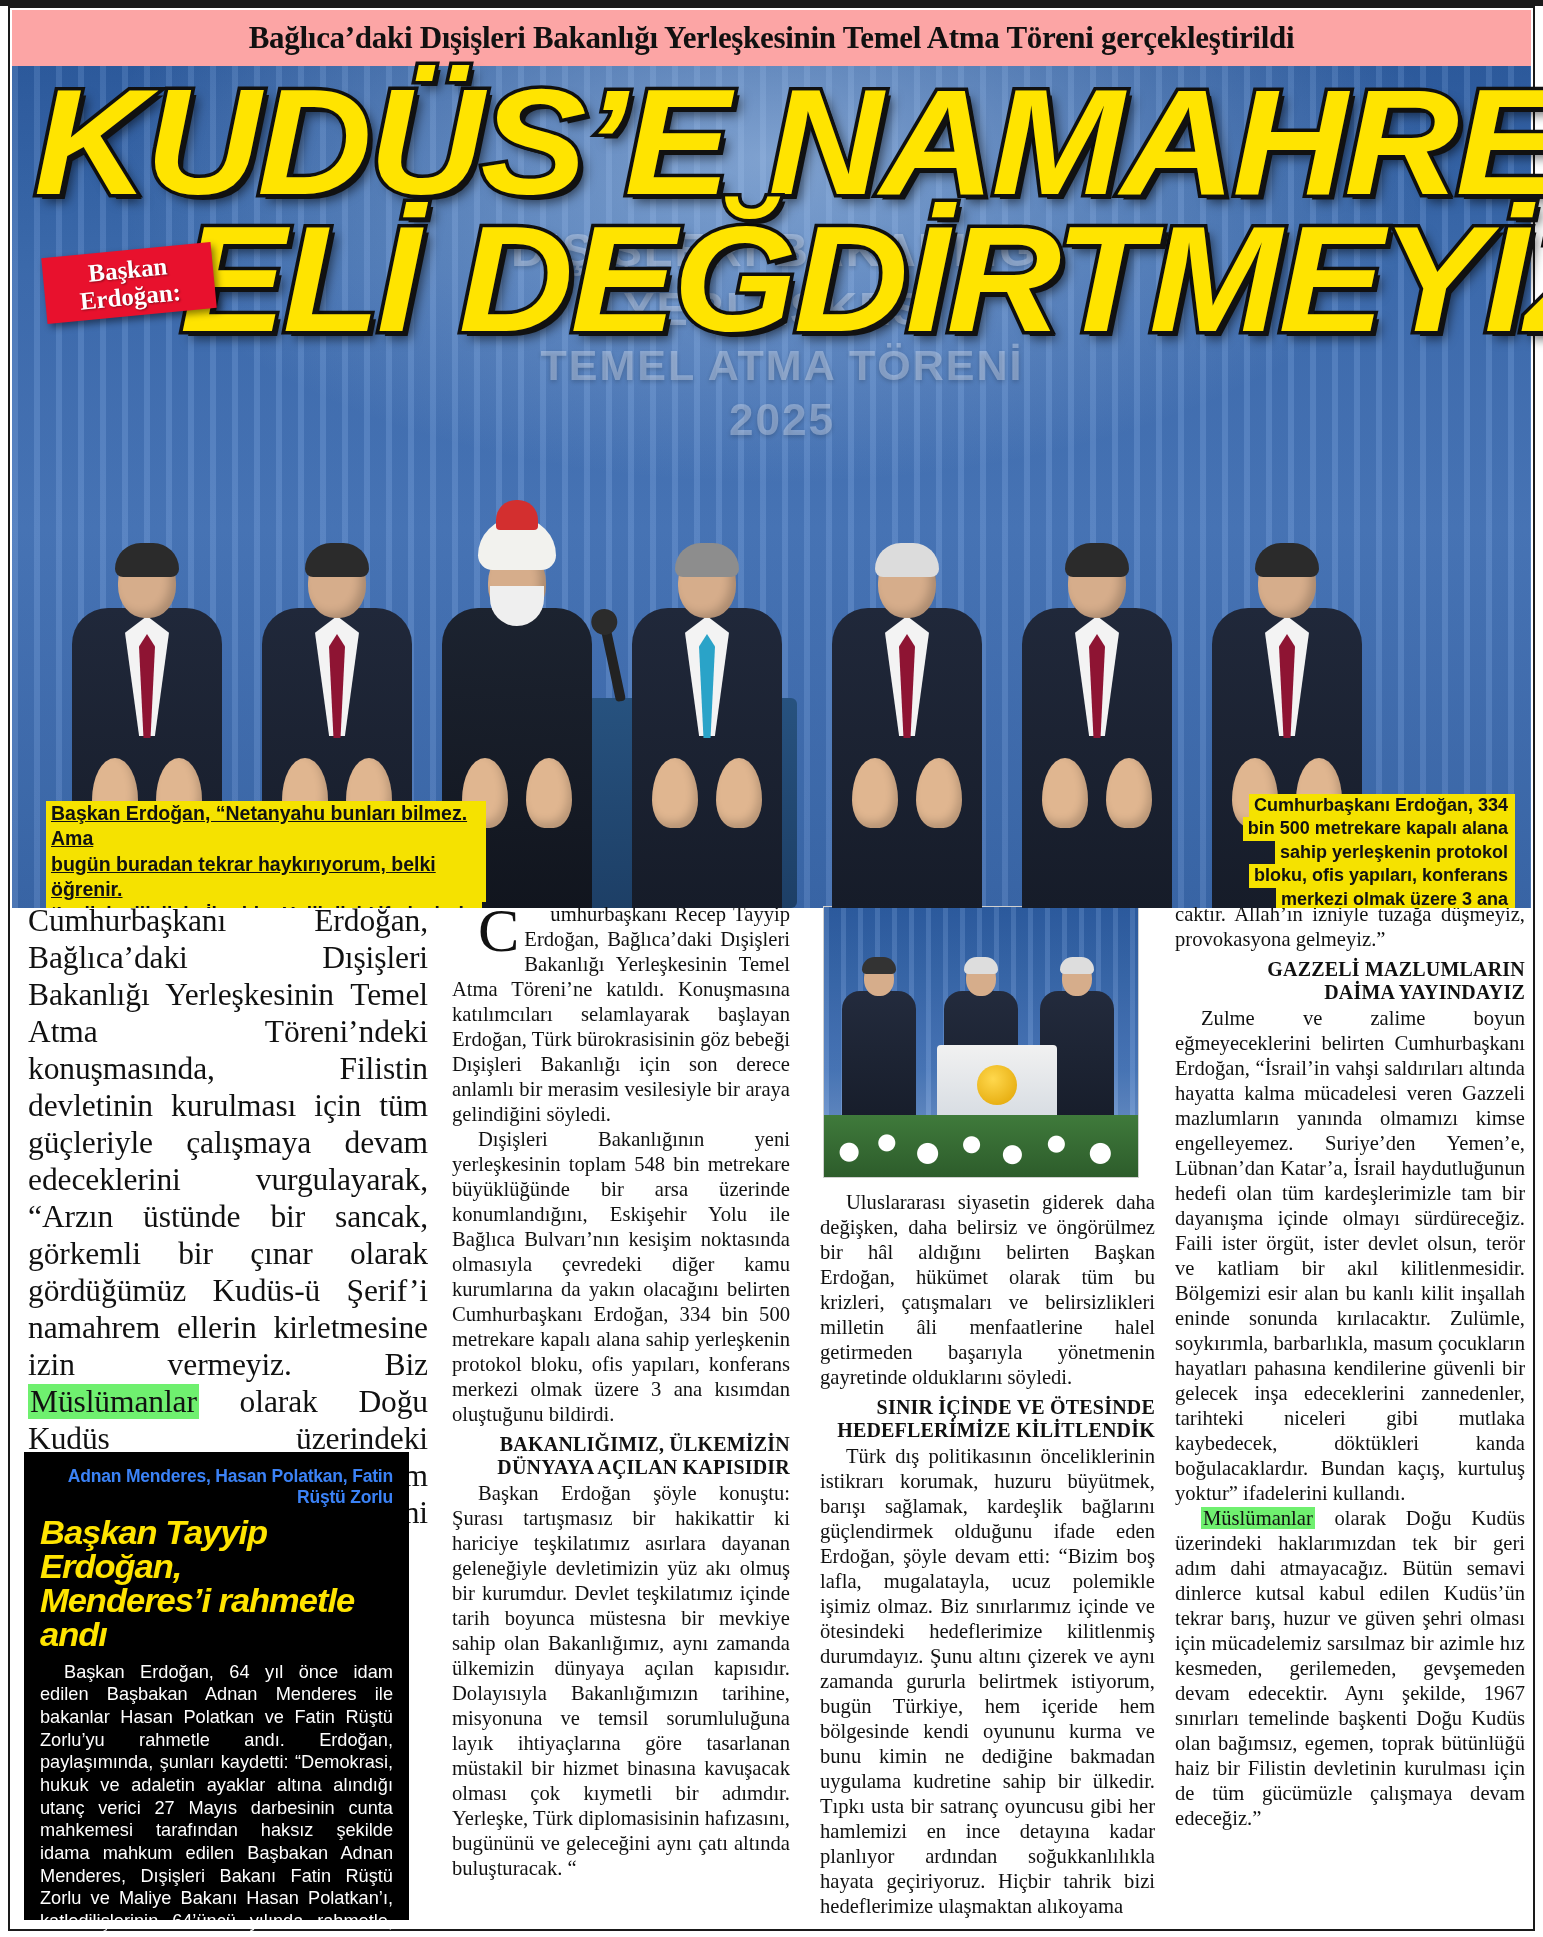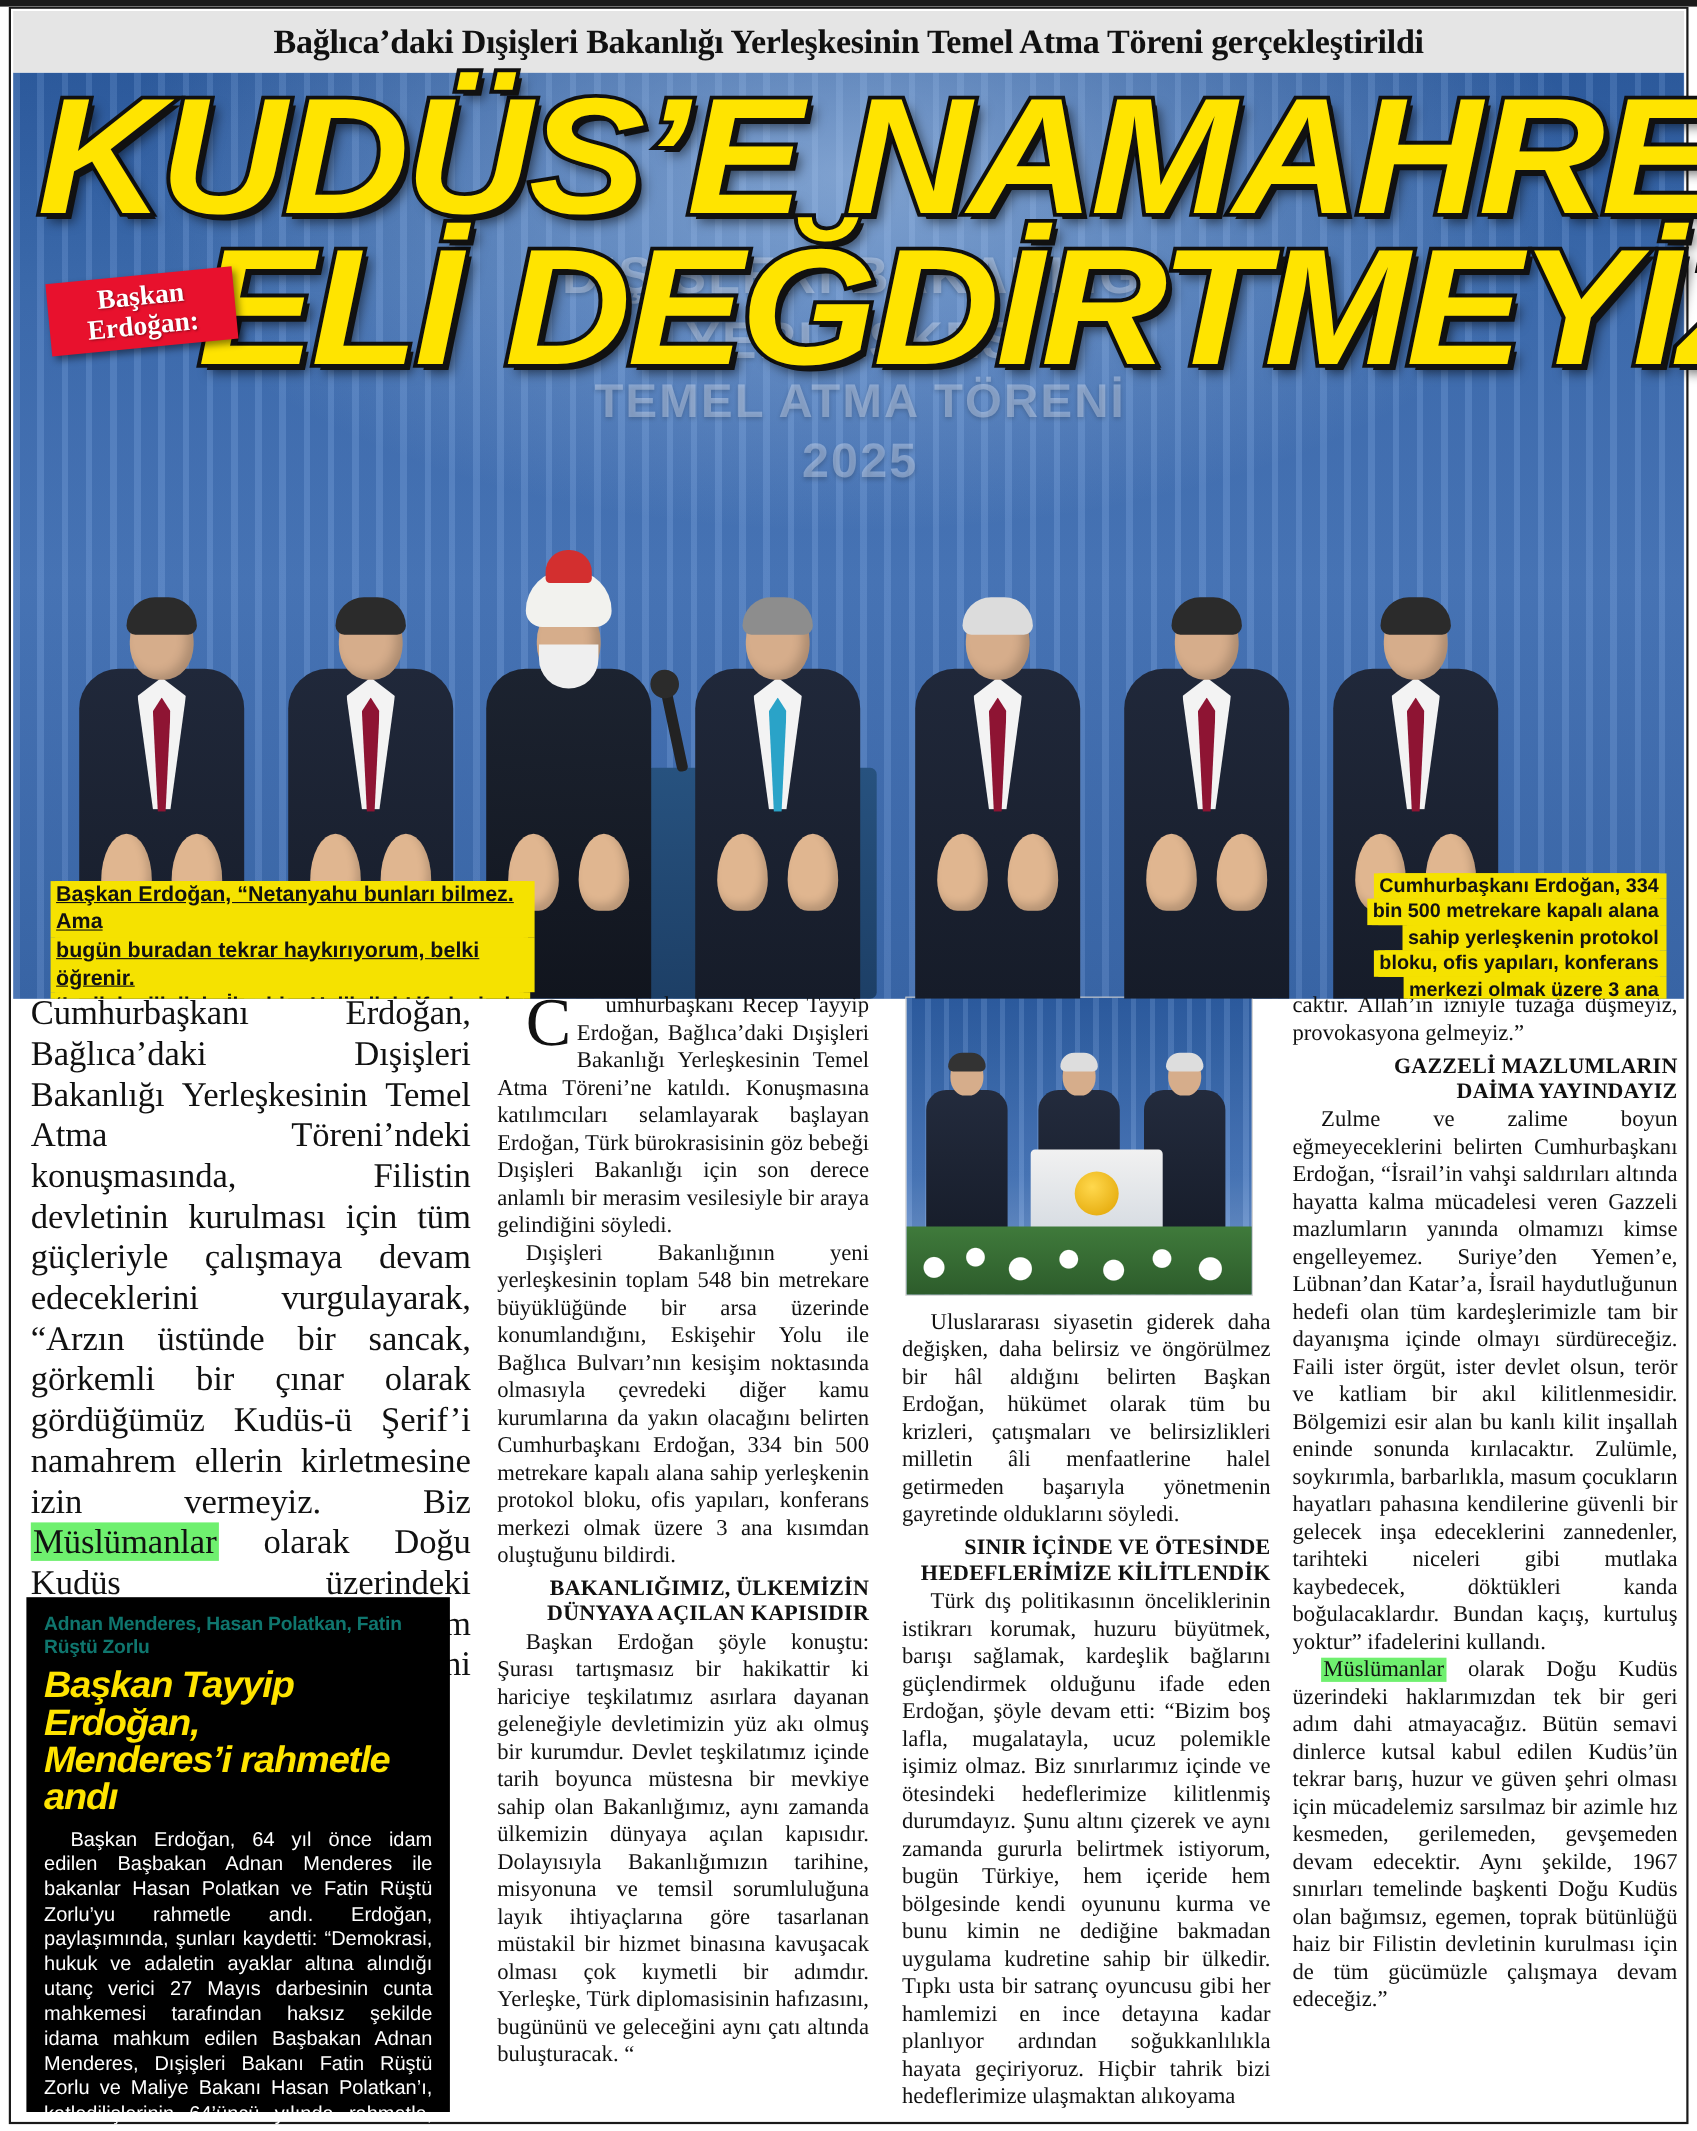--- a/index.html
+++ b/index.html
@@ -23,21 +23,21 @@
     width: 1527px; height: 1925px;
     border: 2px solid #1a1a1a;
     background: #ffffff;
   }
 
   
   .kicker-wrap {
     position: absolute;
     left: 12px; top: 10px;
     width: 1519px; height: 56px;
-    background: #e5e5e5;
+    background: #fca5a5;
     display: flex; align-items: center; justify-content: center;
     z-index: 12;
   }
   .kicker {
     font-family: "Liberation Serif", serif;
     font-weight: bold;
     font-size: 31px;
     letter-spacing: -0.3px;
     color: #111;
     white-space: nowrap;
@@ -325,23 +325,23 @@
     position:absolute;
     left: 24px; top: 1452px;
     width: 385px; height: 468px;
     background:#000;
     padding: 14px 16px 10px 16px;
     z-index: 8;
   }
   .bb-kicker {
     font-family:"Liberation Sans", sans-serif;
     font-weight:bold;
-    color:#0f766e;
+    color:#3b82f6;
     font-size: 17.5px;
-    text-align:left;
+    text-align:right;
     margin-bottom: 8px;
     letter-spacing:-0.2px;
   }
   .bb-title {
     font-family:"Liberation Sans", sans-serif;
     font-weight:900;
     font-style: italic;
     color:#ffe400;
     font-size: 33.5px;
     line-height: 1.02;

